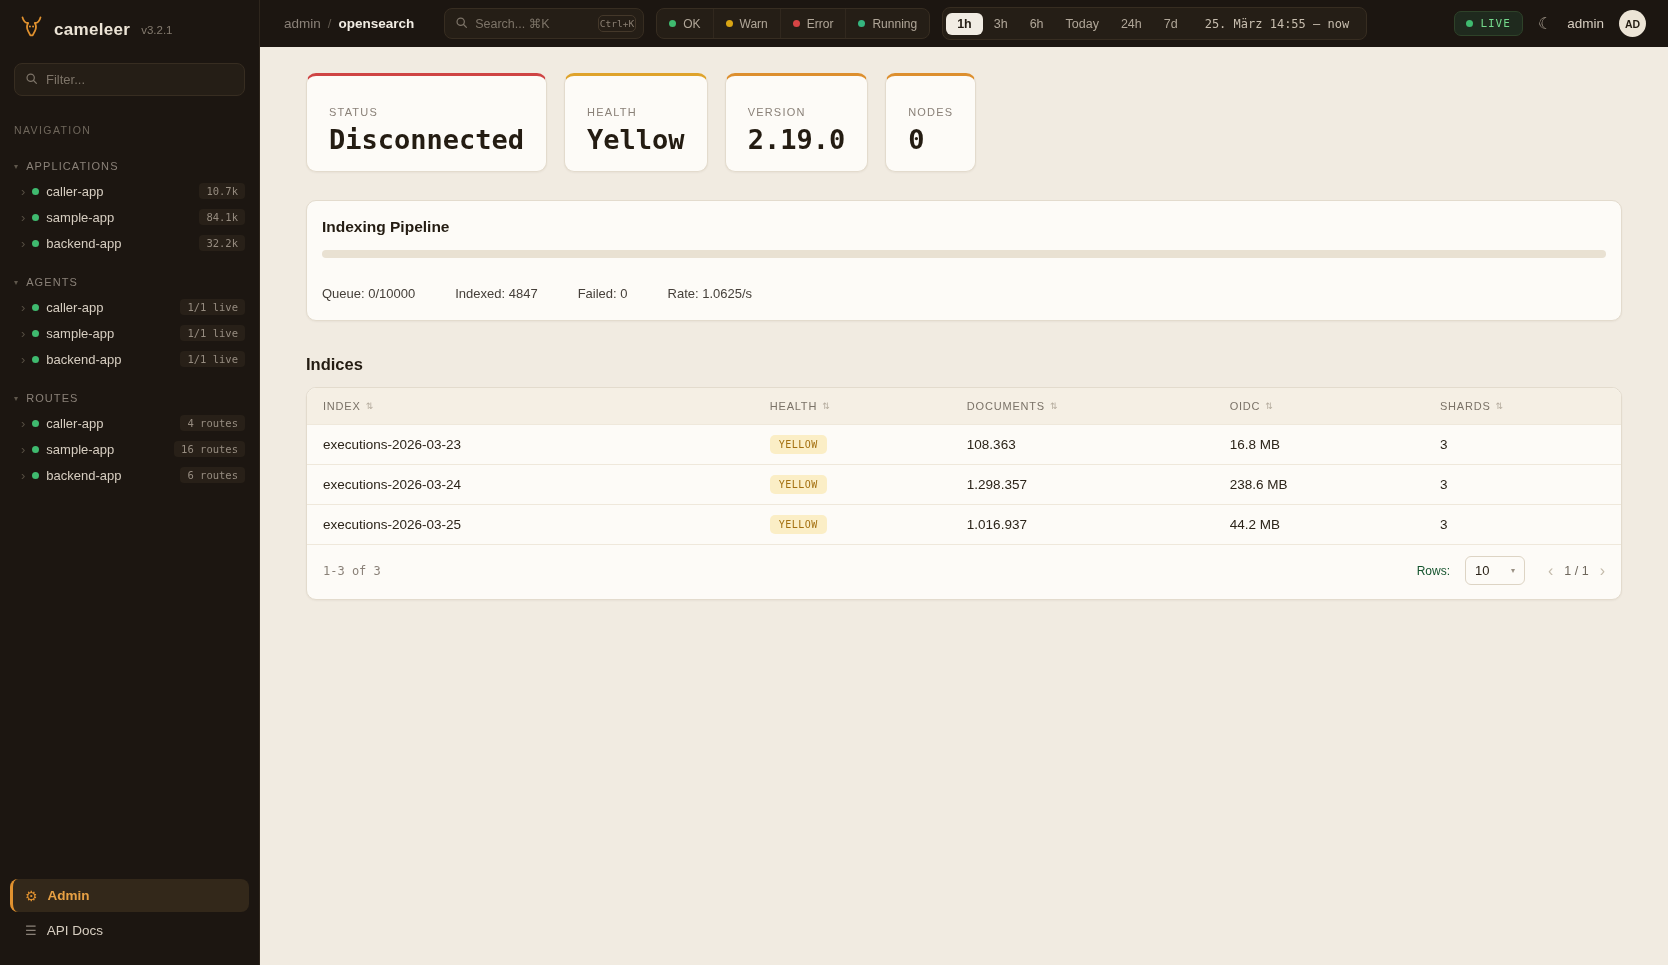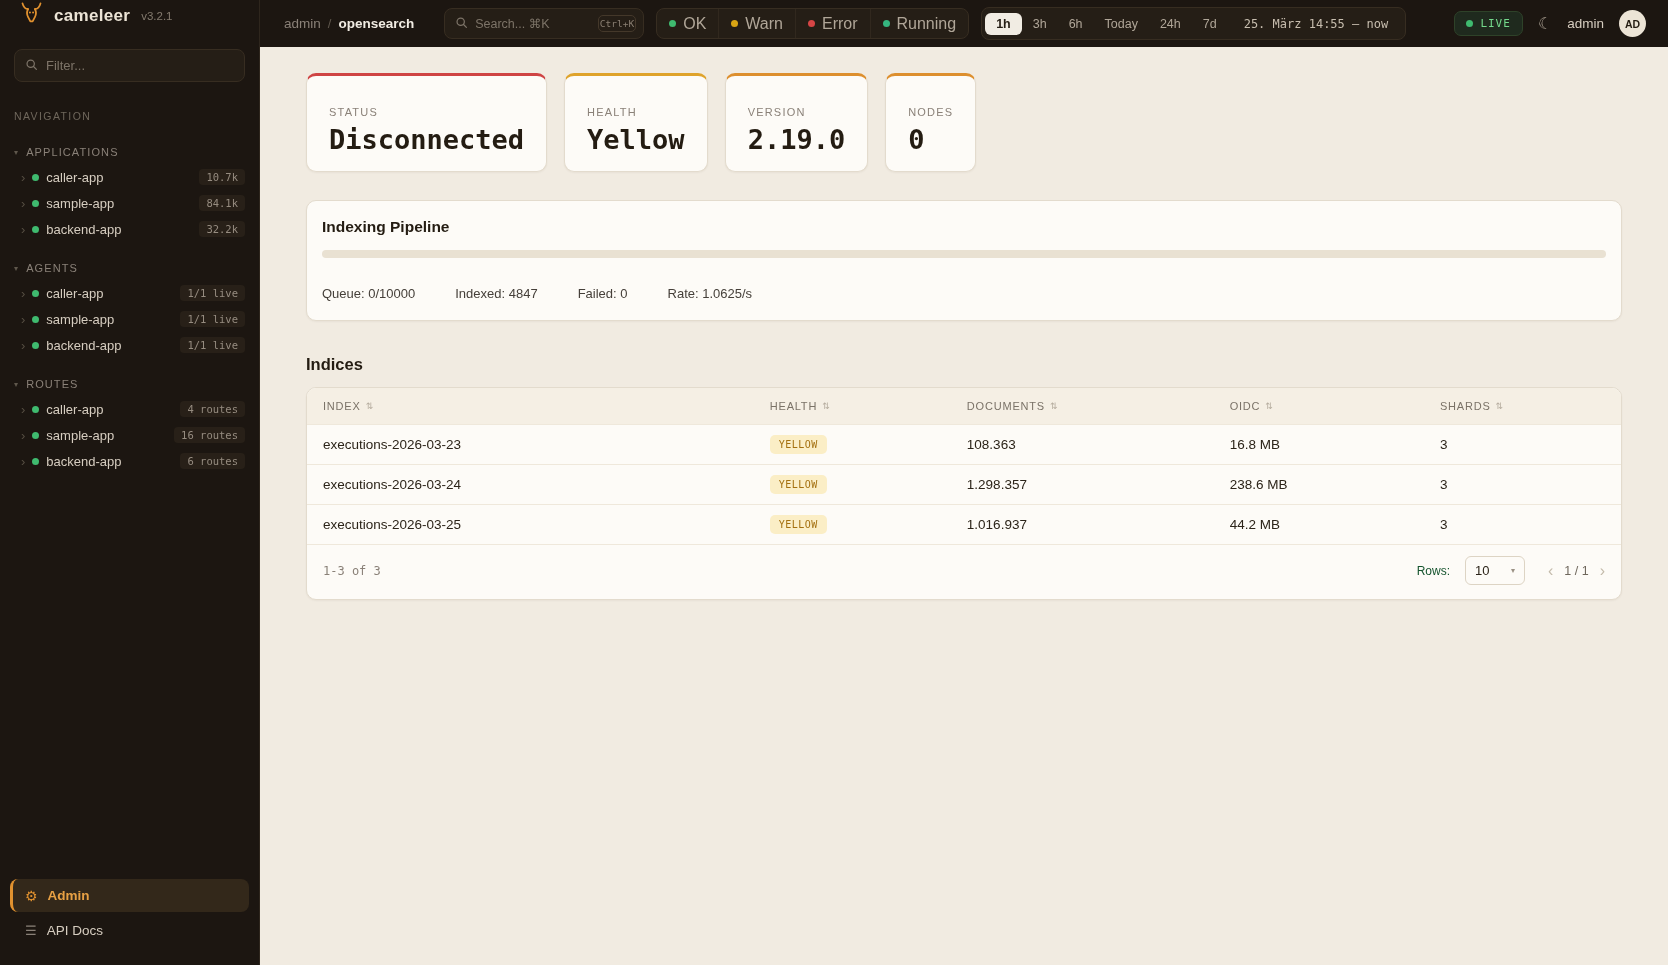--- a/index.html
+++ b/index.html
@@ -10,20 +10,21 @@
     color: #2a2118;
   }
 
   .app { display: flex; width: 100%; height: 100%; }
 
   
   .sidebar {
     width: 260px; min-width: 260px; height: 100%;
     background: #1c1611; border-right: 1px solid #2e261d;
     display: flex; flex-direction: column;
+    padding-top: 14px;
   }
   .logo-row { display: flex; align-items: center; gap: 9px; padding: 0 18px; }
   .logo-name { color: #ece4d6; font-size: 17px; font-weight: bold; letter-spacing: 0.3px; }
   .logo-version { color: #847b6f; font-size: 11.5px; margin-left: 2px; }
   .filter-box {
     margin: 18px 14px 0; height: 33px; display: flex; align-items: center; gap: 8px;
     background: #251e16; border: 1px solid #372d21; border-radius: 8px; padding: 0 10px;
   }
   .filter-box input {
     background: transparent; border: none; outline: none; color: #d6cdc0;
@@ -79,21 +80,21 @@
   .kbd {
     font-family: "DejaVu Sans Mono", monospace; font-size: 9.5px; color: #8a7f72;
     border: 1px solid #44382a; border-radius: 5px; padding: 2px 1px; white-space: nowrap;
   }
   .pill-group {
     display: flex; align-items: stretch; height: 31px;
     background: #251e16; border: 1px solid #372d21; border-radius: 8px; overflow: hidden;
   }
   .pill {
     display: flex; align-items: center; gap: 7px; padding: 0 12px;
-    color: #b0a698; font-size: 16px; cursor: pointer; white-space: nowrap;
+    color: #b0a698; font-size: 12px; cursor: pointer; white-space: nowrap;
   }
   .pill + .pill { border-left: 1px solid #31281e; }
   .time-group {
     display: flex; align-items: center; height: 33px;
     background: #251e16; border: 1px solid #372d21; border-radius: 8px; padding: 0 3px;
   }
   .time-btn {
     padding: 4px 11px; font-size: 12.5px; color: #b0a698; border-radius: 6px;
     cursor: pointer; white-space: nowrap;
   }

